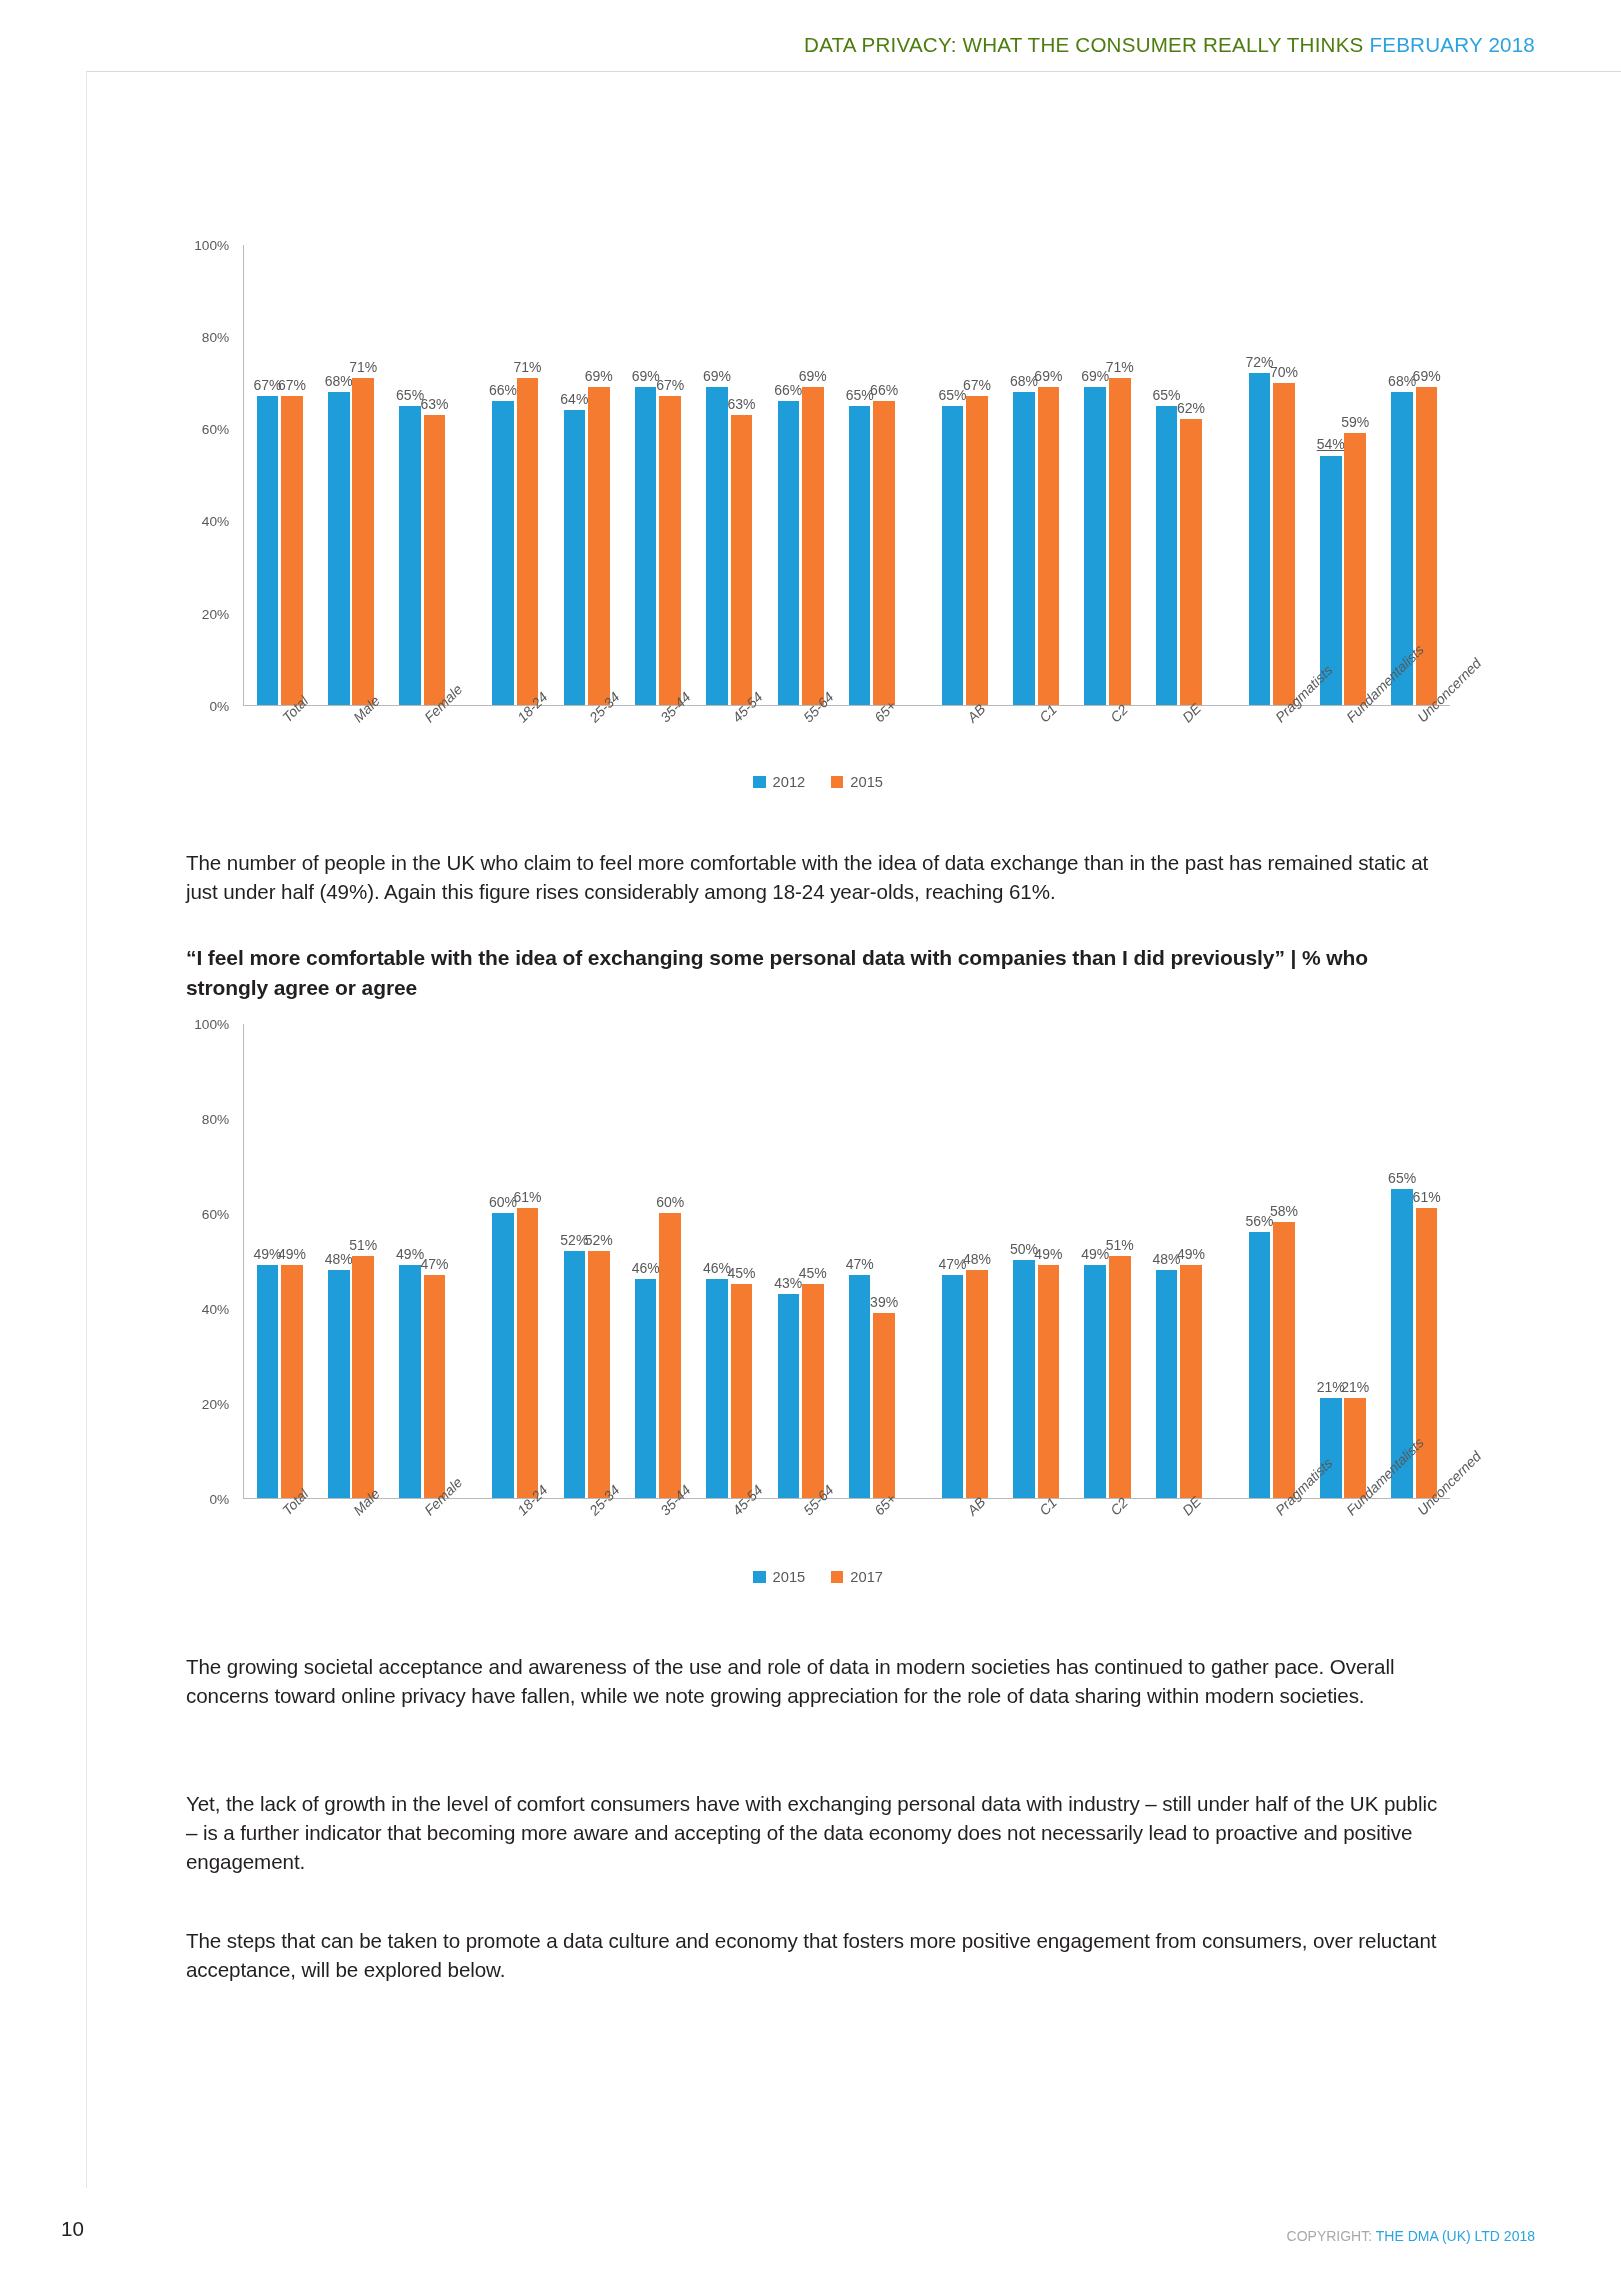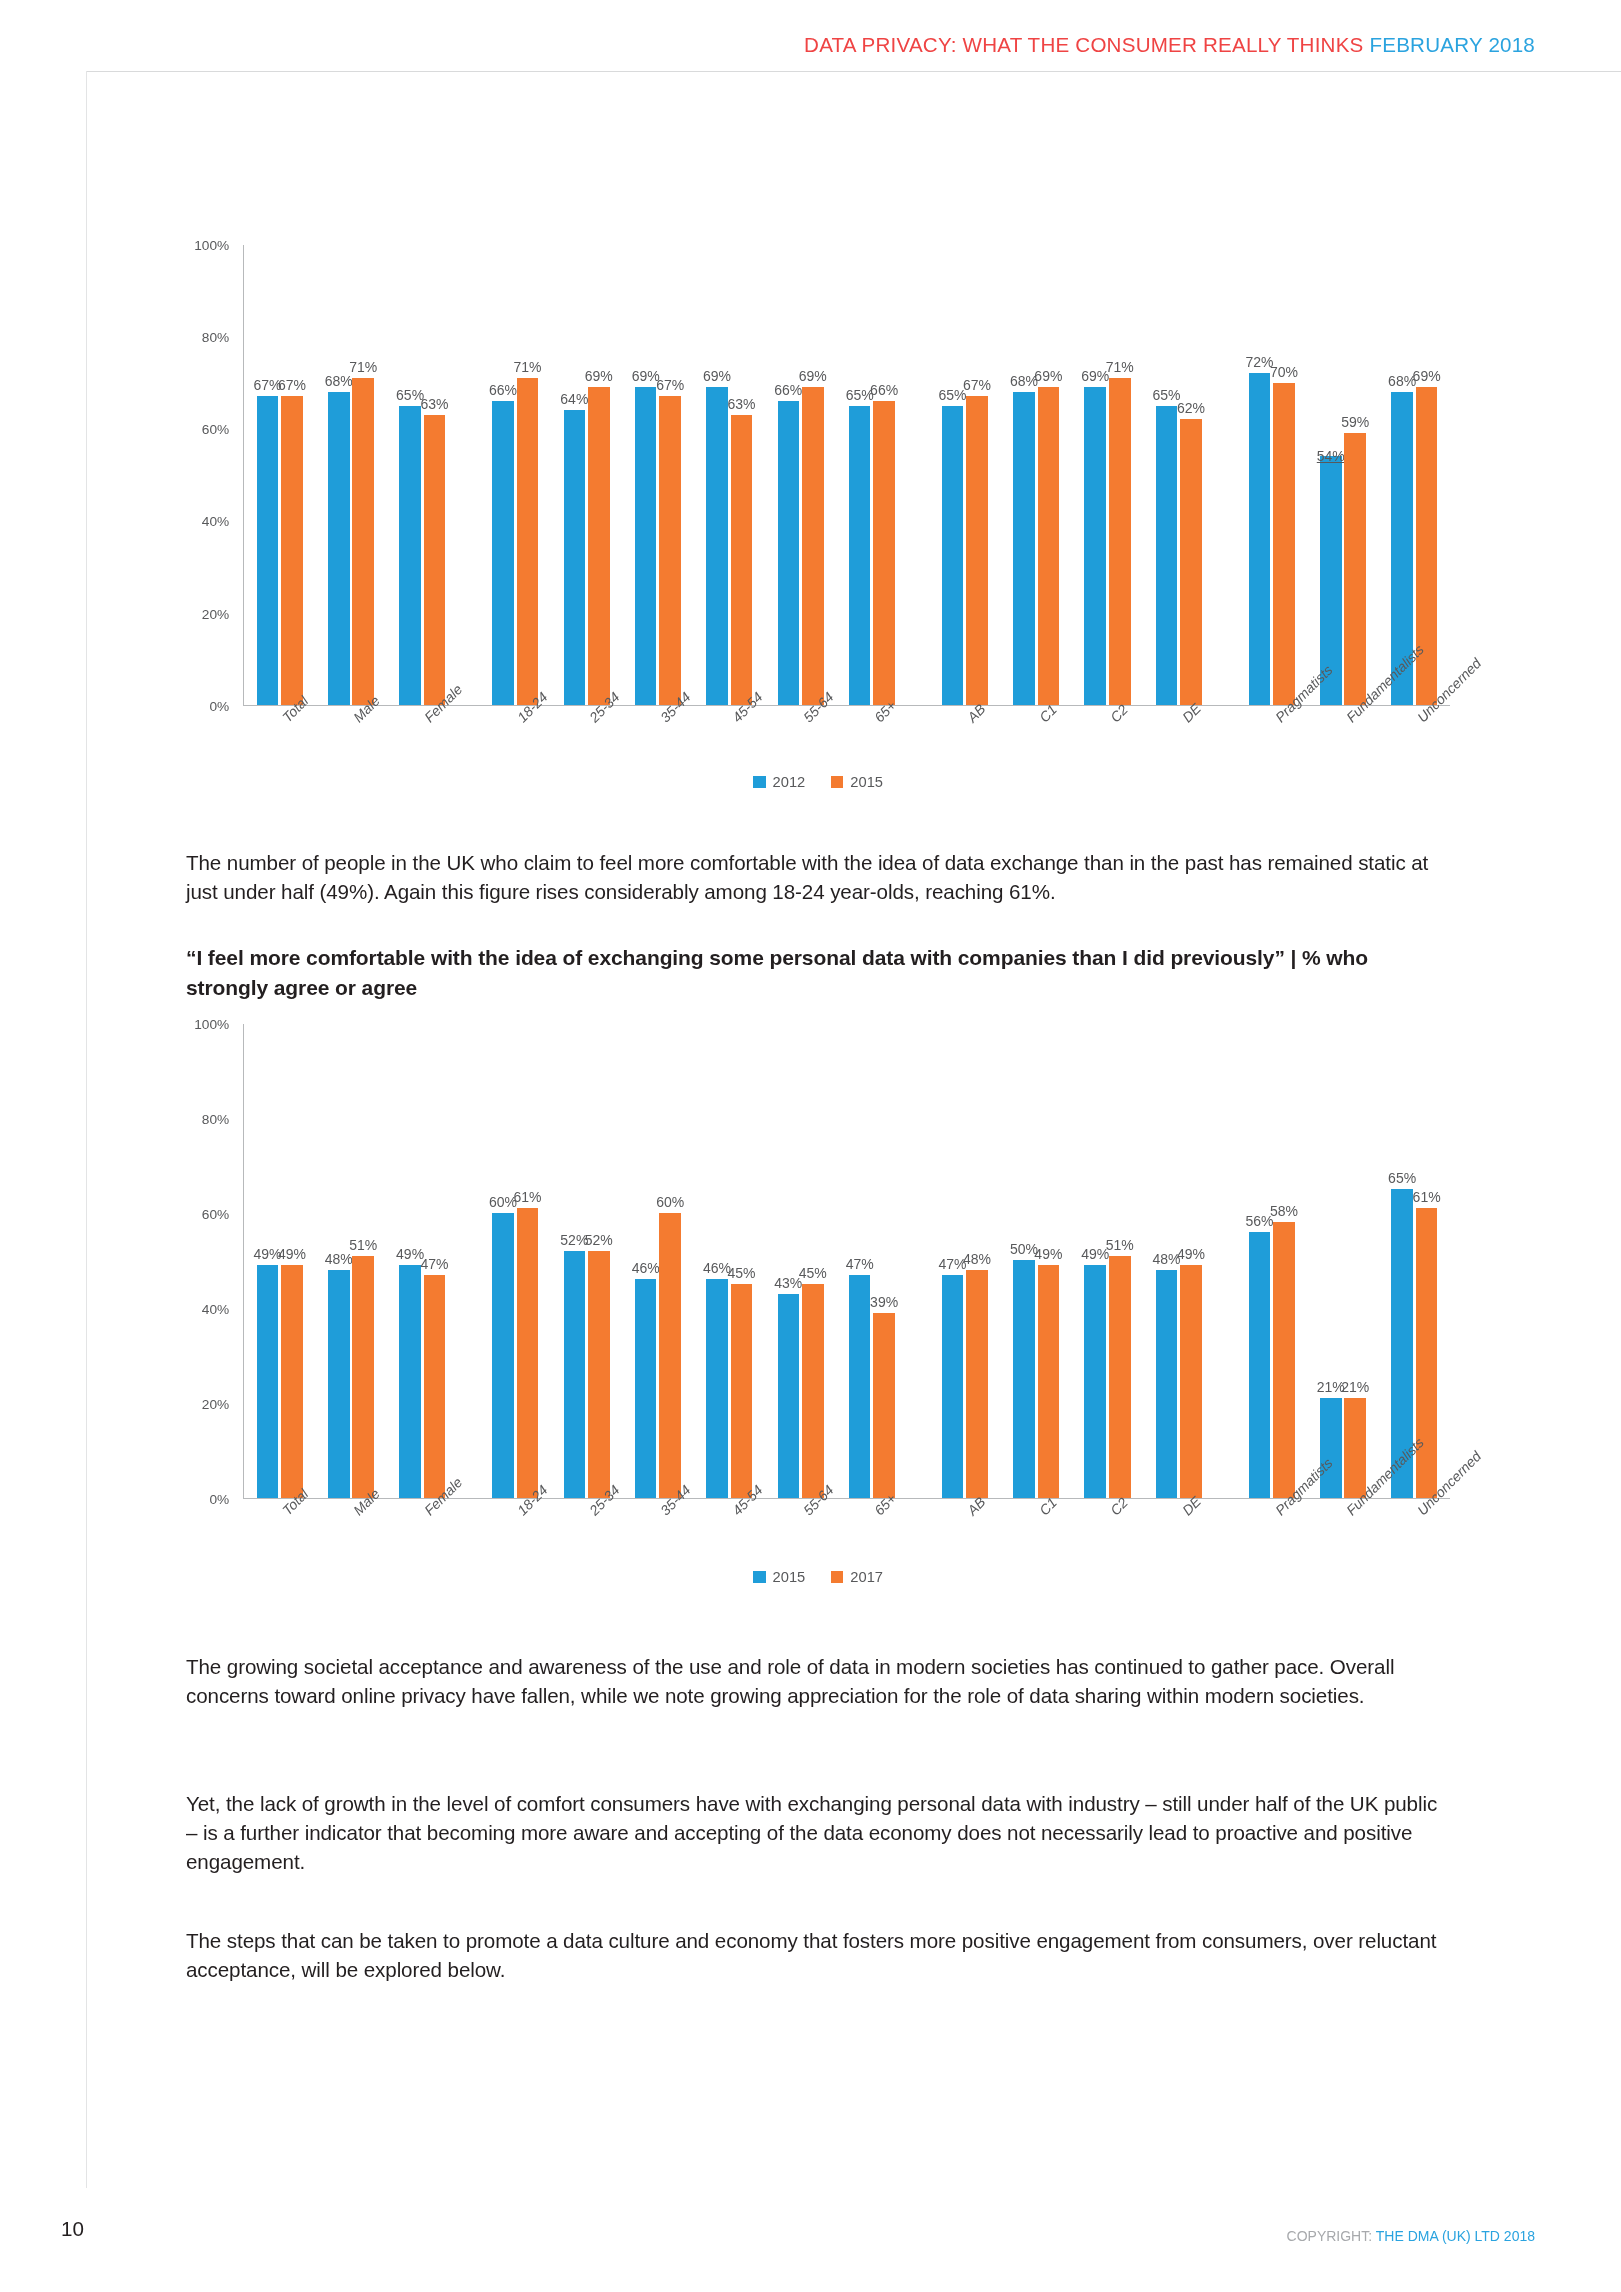--- a/index.html
+++ b/index.html
@@ -20,21 +20,21 @@
 
   
   .page-header {
     position: absolute;
     top: 33px;
     right: 86px;
     font-size: 20.6px;
     letter-spacing: 0.2px;
     white-space: nowrap;
   }
-  .page-header .hdr-main { color: #ef4444; }
+  .page-header .hdr-main { color: #4d7c0f; }
   .page-header .hdr-date { color: #2aa3df; }
   .header-rule {
     position: absolute;
     left: 86px; right: 0; top: 71px;
     height: 1px;
     background: #d9dadb;
   }
   .left-rule {
     position: absolute;
     left: 86px; top: 71px;
@@ -326,21 +326,21 @@
                 <div class="val" style="bottom: 336px;">72%</div>
               </div>
               <div class="bar b2" style="height: 322px;">
                 <div class="fill" style="top: 0px; background: rgb(244, 123, 48);"></div>
                 <div class="val" style="bottom: 326px;">70%</div>
               </div>
             </div>
             <div class="grp" style="flex: 1 1 0px;">
               <div class="bar b1" style="height: 249px;">
                 <div class="fill" style="top: 0px; background: rgb(31, 157, 217);"></div>
-                <div class="val" style="bottom: 242px; text-decoration: underline;">54%</div>
+                <div class="val" style="bottom: 254px; text-decoration: underline;">54%</div>
               </div>
               <div class="bar b2" style="height: 272px; text-align: center;">
                 <div class="fill" style="top: 0px; background: rgb(244, 123, 48);"></div>
                 <div class="val" style="bottom: 276px;">59%</div>
               </div>
             </div>
             <div class="grp" style="flex: 1 1 0px;">
               <div class="bar b1" style="height: 313px;">
                 <div class="fill" style="top: 0px; background: rgb(31, 157, 217);"></div>
                 <div class="val" style="bottom: 317px;">68%</div>

